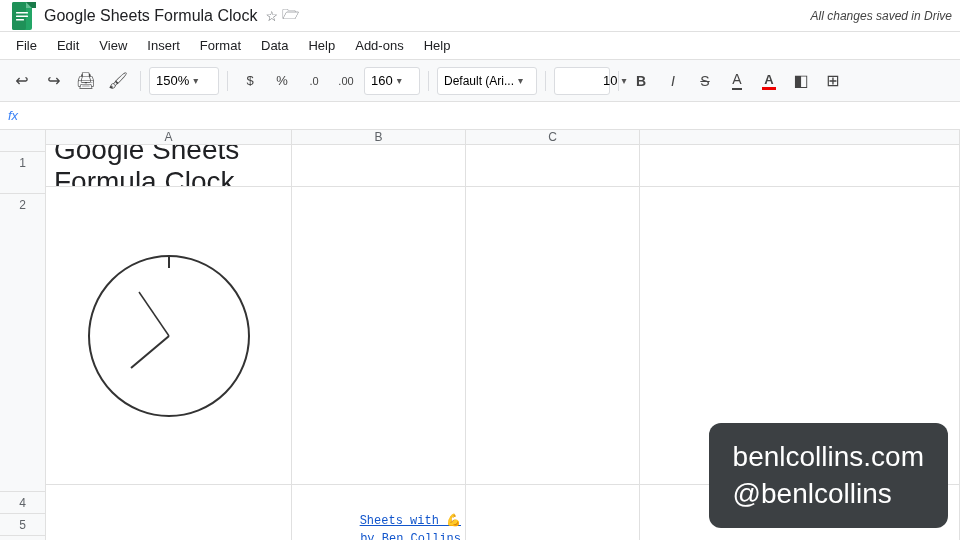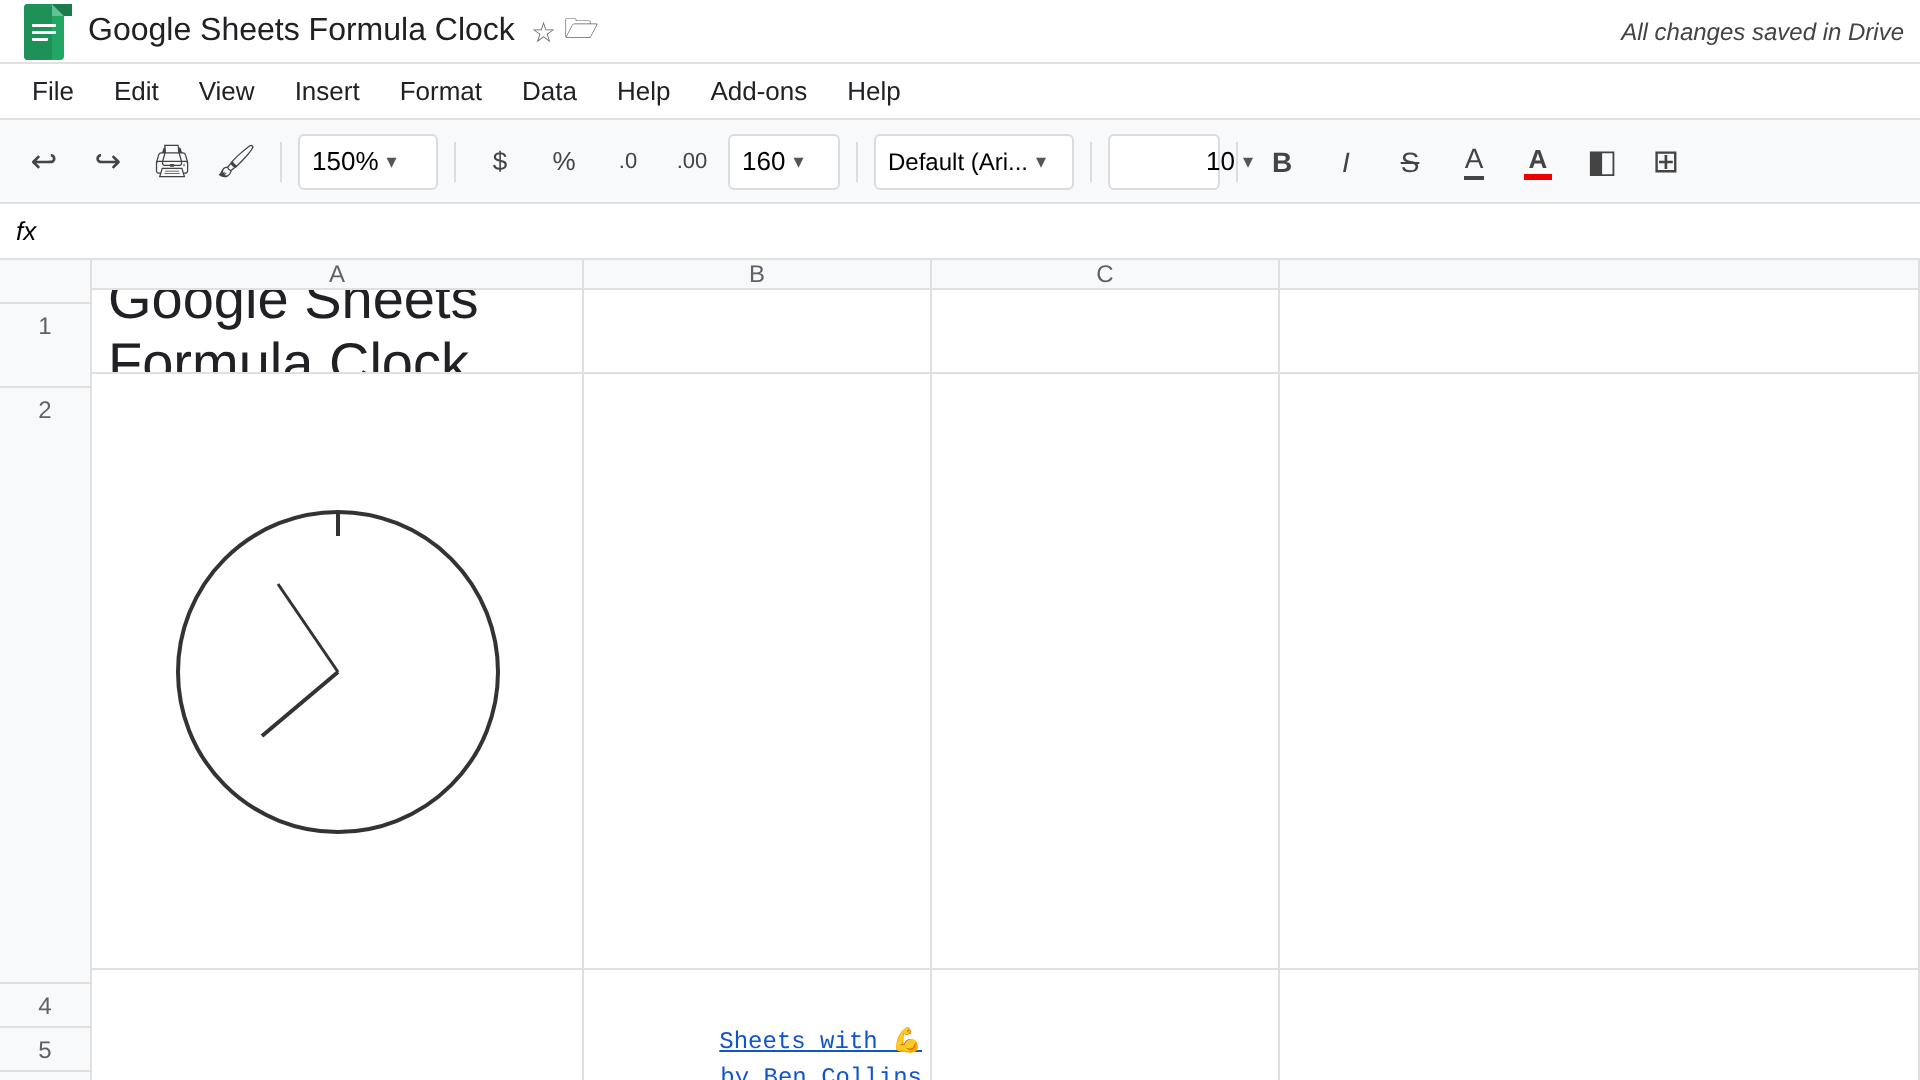--- a/index.html
+++ b/index.html
@@ -110,21 +110,21 @@
     #formula-bar {
       display: flex;
       align-items: center;
       height: 28px;
       background: #fff;
       border-bottom: 1px solid #e0e0e0;
       padding: 0 8px;
     }
     #fx-label {
       font-size: 13px;
-      color: #000000;
+      color: #3b82f6;
       margin-right: 8px;
       font-style: italic;
     }
     #formula-input {
       flex: 1;
       height: 22px;
       border: none;
       outline: none;
       font-size: 13px;
       color: #202124;
@@ -439,13 +439,17 @@
             <div>by Ben Collins</div>
           </div>
         </div>
         <div class="cell cell-c"></div>
         <div class="cell cell-rest"></div>
       </div>
 
     </div>
   </div>
 
+  <div id="promo-box">
+    <div id="promo-site">benlcollins.com</div>
+    <div id="promo-twitter">@benlcollins</div>
+  </div>
 </div>
 
 </body></html>

